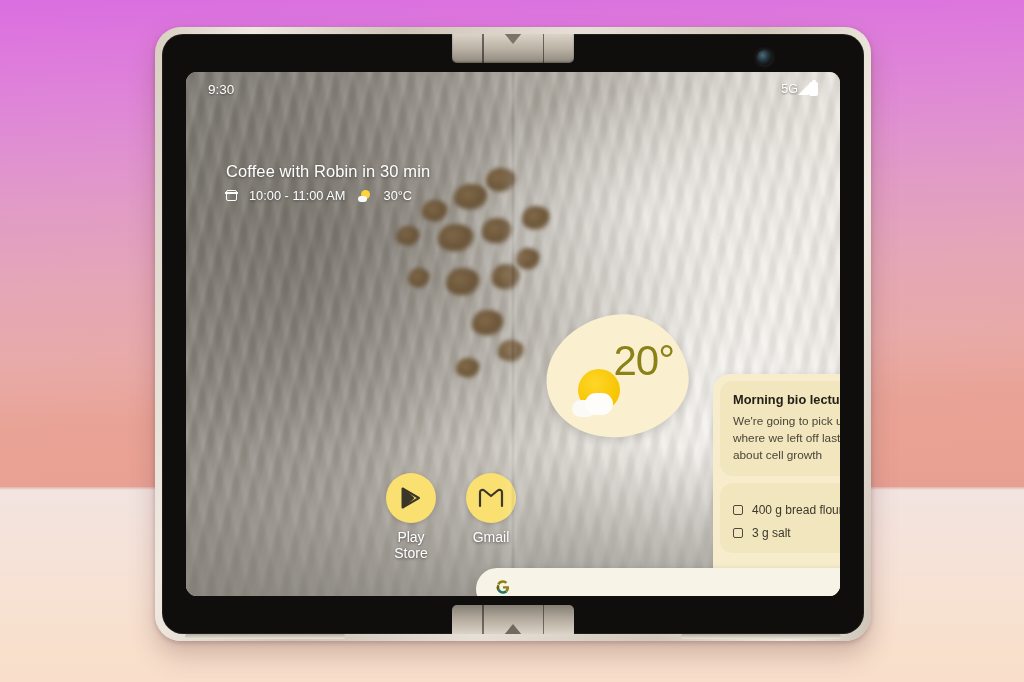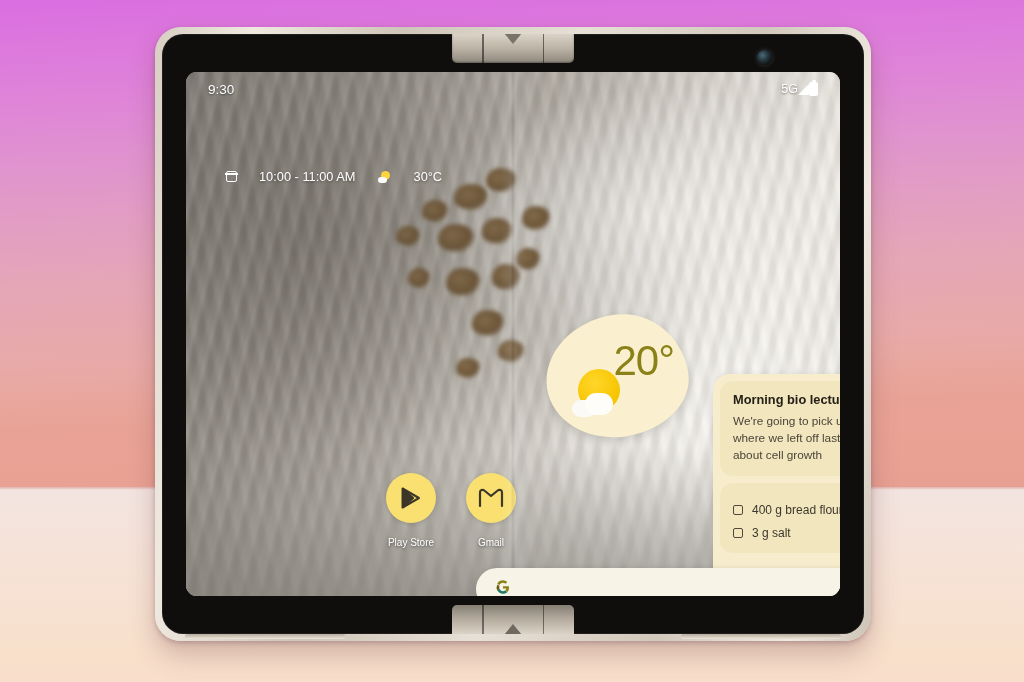--- a/index.html
+++ b/index.html
@@ -154,21 +154,21 @@
   }
   .sb-right{ display:flex; align-items:center; font-size:12.5px;margin-left:24px; }
   .sig{ width:0;height:0;border-left:11px solid transparent;border-bottom:11px solid #fff; border-radius:1px; }
   .batt{ width:9px;height:14px;border-radius:2px;background:#fff; position:relative; }
   .batt:before{content:"";position:absolute;left:2.5px;top:-2.5px;width:4px;height:2.5px;background:#fff;border-radius:1px;}
 
   
   .glance{ position:absolute; left:40px; top:90px; z-index:4; color:#fff;
            text-shadow:0 1px 3px rgba(0,0,0,.42); }
   .glance-title{ font-size:16.5px; letter-spacing:.1px; }
-  .glance-sub{ display:flex; align-items:center; gap:22px; margin-top:7px; font-size:12.8px; }
+  .glance-sub{ display:flex; align-items:center; gap:12px; margin-top:7px; font-size:12.8px; }
   .cal-ic{ width:11px;height:11px;border:1.6px solid #fff;border-radius:2px; position:relative; }
   .cal-ic:before{content:"";position:absolute;left:-1.6px;right:-1.6px;top:1px;height:1.6px;background:#fff;}
   .sun-ic{ position:relative; width:14px;height:12px;display:inline-block; }
   .sun-ic i{position:absolute;border-radius:50%;}
   .sun-ic .s{width:9px;height:9px;background:#ffd33c;left:3px;top:0;}
   .sun-ic .c{width:9px;height:6px;background:#fafafa;left:0;bottom:0;border-radius:5px;}
 
   
   .weather{
     position:absolute; left:360px; top:243px; width:142px; height:122px; z-index:5;
@@ -200,21 +200,21 @@
   .chk{ width:10px;height:10px;border:1.5px solid #4e4a3c;border-radius:2px;flex:none; }
 
   
   .apps{ position:absolute; left:200px; top:401px; display:flex; gap:30px; z-index:4; }
   .app{ width:50px; text-align:center; }
   .app-circ{
     width:50px;height:50px;border-radius:50%;background:#f9e070;
     display:flex;align-items:center;justify-content:center; color:#3b3627;
     box-shadow:0 1px 4px rgba(0,0,0,.16);
   }
-  .app-lbl{ margin-top:14px; font-size:10px; color:#fff; text-shadow:0 1px 3px rgba(0,0,0,.55); }
+  .app-lbl{ margin-top:6px; font-size:14px; color:#fff; text-shadow:0 1px 3px rgba(0,0,0,.55); }
 
   
   .searchbar{
     position:absolute; left:290px; top:496px; width:446px; height:42px; z-index:6;
     background:#f7f3e6; border-radius:21px; display:flex; align-items:center;
     padding:0 17px; box-shadow:0 2px 7px rgba(0,0,0,.17);
   }
   .sb-space{ flex:1; }
 </style>
 </head>
@@ -262,20 +262,21 @@
       <div class="statusbar">
         <span>9:30</span>
         <span class="sb-right">
           <span>5G</span>
           <span class="sig"></span>
           <span class="batt"></span>
         </span>
       </div>
 
       <div class="glance">
+        <div class="glance-title">Coffee with Robin in 30 min</div>
         <div class="glance-sub">
           <span class="cal-ic"></span>
           <span>10:00 - 11:00 AM</span>
           <span class="sun-ic">
               <i class="s"></i>
               <i class="c"></i>
             </span>
           <span>30°C</span>
         </div>
       </div>

